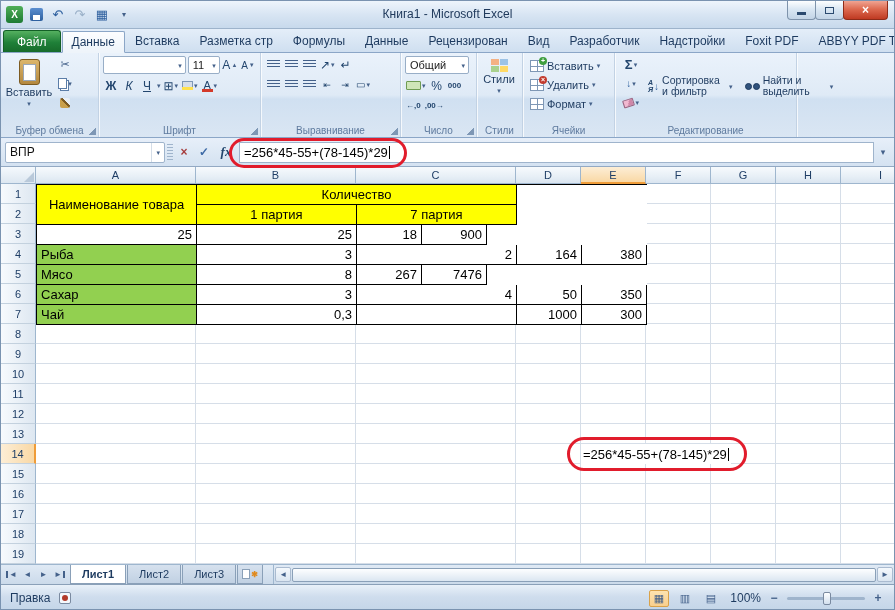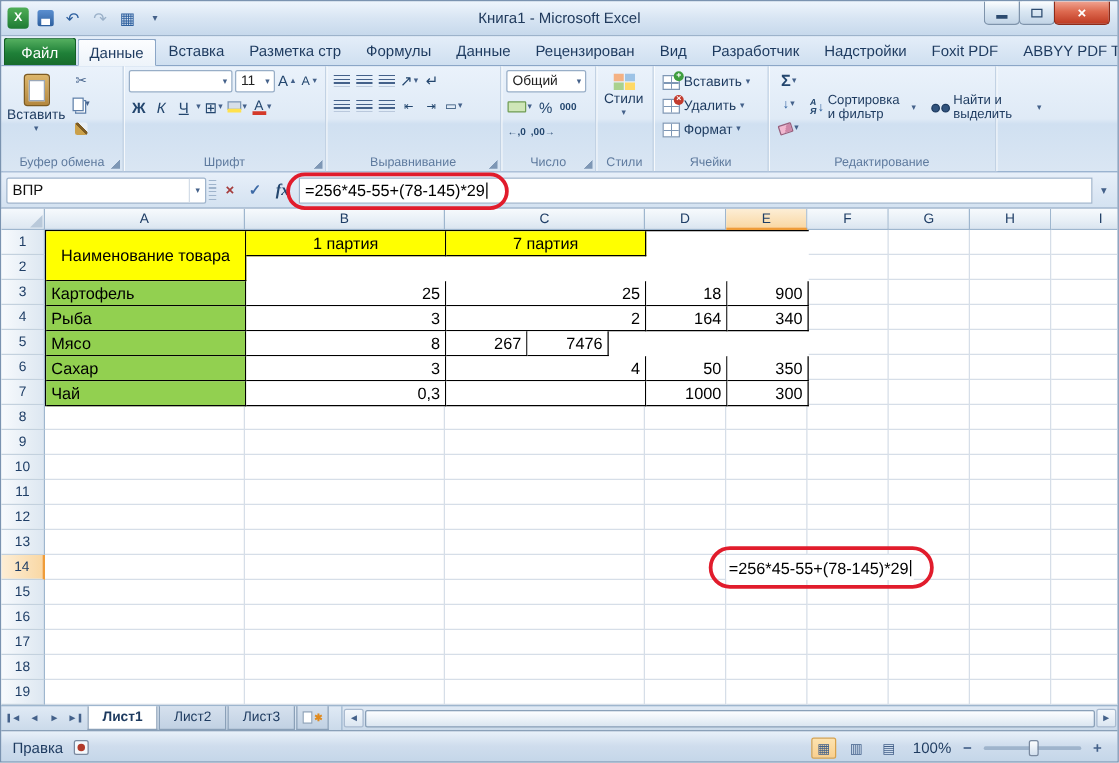--- a/index.html
+++ b/index.html
@@ -646,40 +646,40 @@
           <div class="gcell" style="width: 65px;"></div>
           <div class="gcell" style="width: 65px;"></div>
           <div class="gcell" style="width: 80px;"></div>
         </div>
       </div>
     <div class="cells" style="background:transparent;pointer-events:none">
       <div class="xt" style="pointer-events:auto">
         <div style="display:flex">
           <div class="tc yel" style="width:160px;height:40px">Наименование товара</div>
           <div style="width:320px">
+            <div class="tc yel" style="width:320px;height:20px">Количество</div>
             <div style="display:flex">
               <div class="tc yel" style="width:160px;height:20px">1 партия</div>
               <div class="tc yel" style="width:160px;height:20px">7 партия</div>
             </div>
           </div>
         </div>
         <div>
             <div class="trowf">
-              <div class="tc grn" style="width: 160px; height: 20px;">Картофель</div>
               <div class="tc num" style="width: 160px; height: 20px;">25</div>
               <div class="tc num" style="width: 160px; height: 20px;">25</div>
               <div class="tc num" style="width: 65px; height: 20px;">18</div>
               <div class="tc num" style="width: 65px; height: 20px;">900</div>
             </div>
             <div class="trowf">
               <div class="tc grn" style="width: 160px; height: 20px;">Рыба</div>
               <div class="tc num" style="width: 160px; height: 20px;">3</div>
               <div class="tc num" style="width: 160px; height: 20px;">2</div>
               <div class="tc num" style="width: 65px; height: 20px;">164</div>
-              <div class="tc num" style="width: 65px; height: 20px;">340</div>
+              <div class="tc num" style="width: 65px; height: 20px;">380</div>
             </div>
             <div class="trowf">
               <div class="tc grn" style="width: 160px; height: 20px;">Мясо</div>
               <div class="tc num" style="width: 160px; height: 20px;">8</div>
               <div class="tc num" style="width: 65px; height: 20px;">267</div>
               <div class="tc num" style="width: 65px; height: 20px;">7476</div>
             </div>
             <div class="trowf">
               <div class="tc grn" style="width: 160px; height: 20px;">Сахар</div>
               <div class="tc num" style="width: 160px; height: 20px;">3</div>

